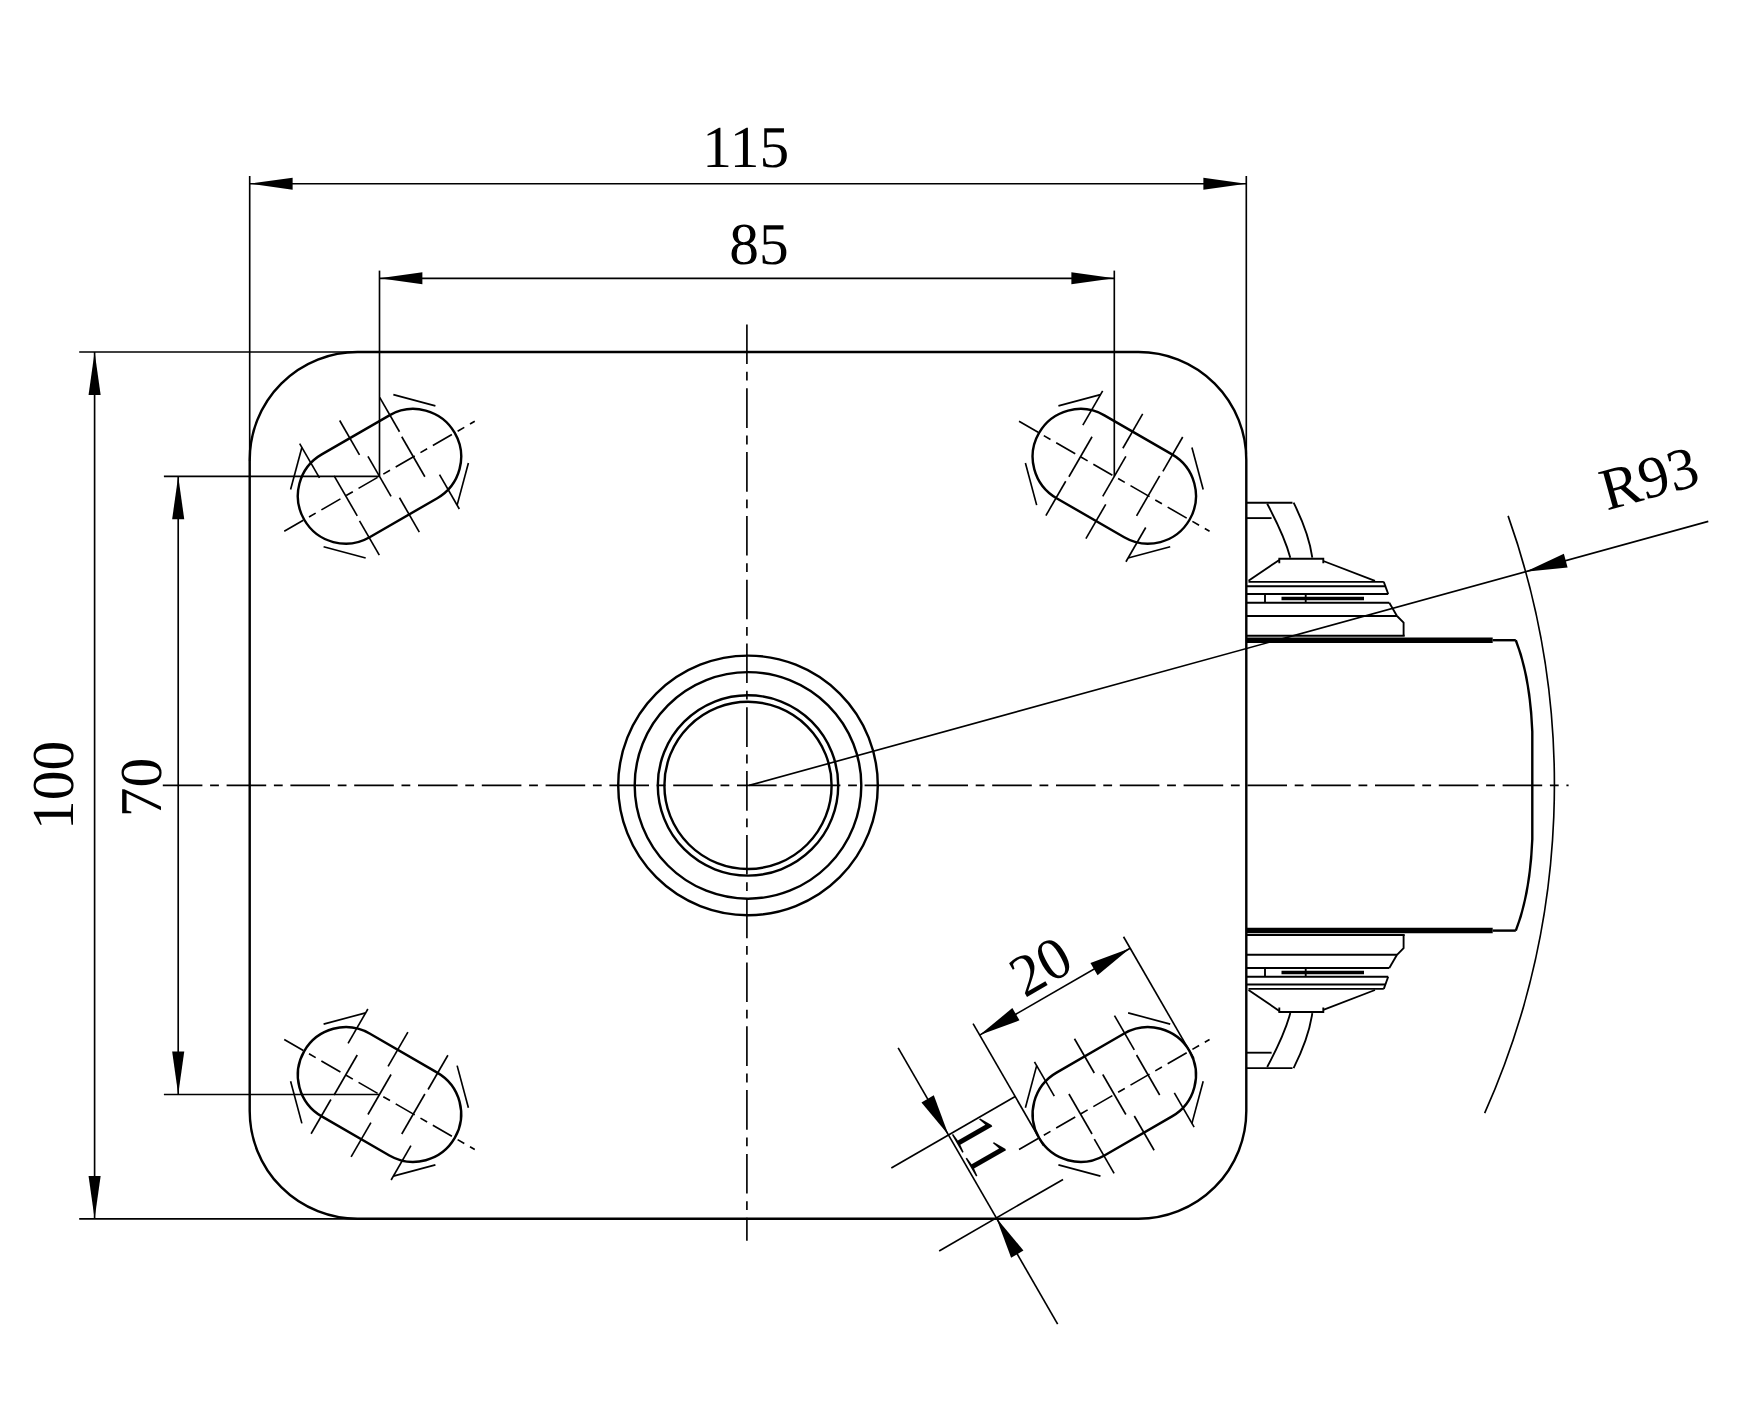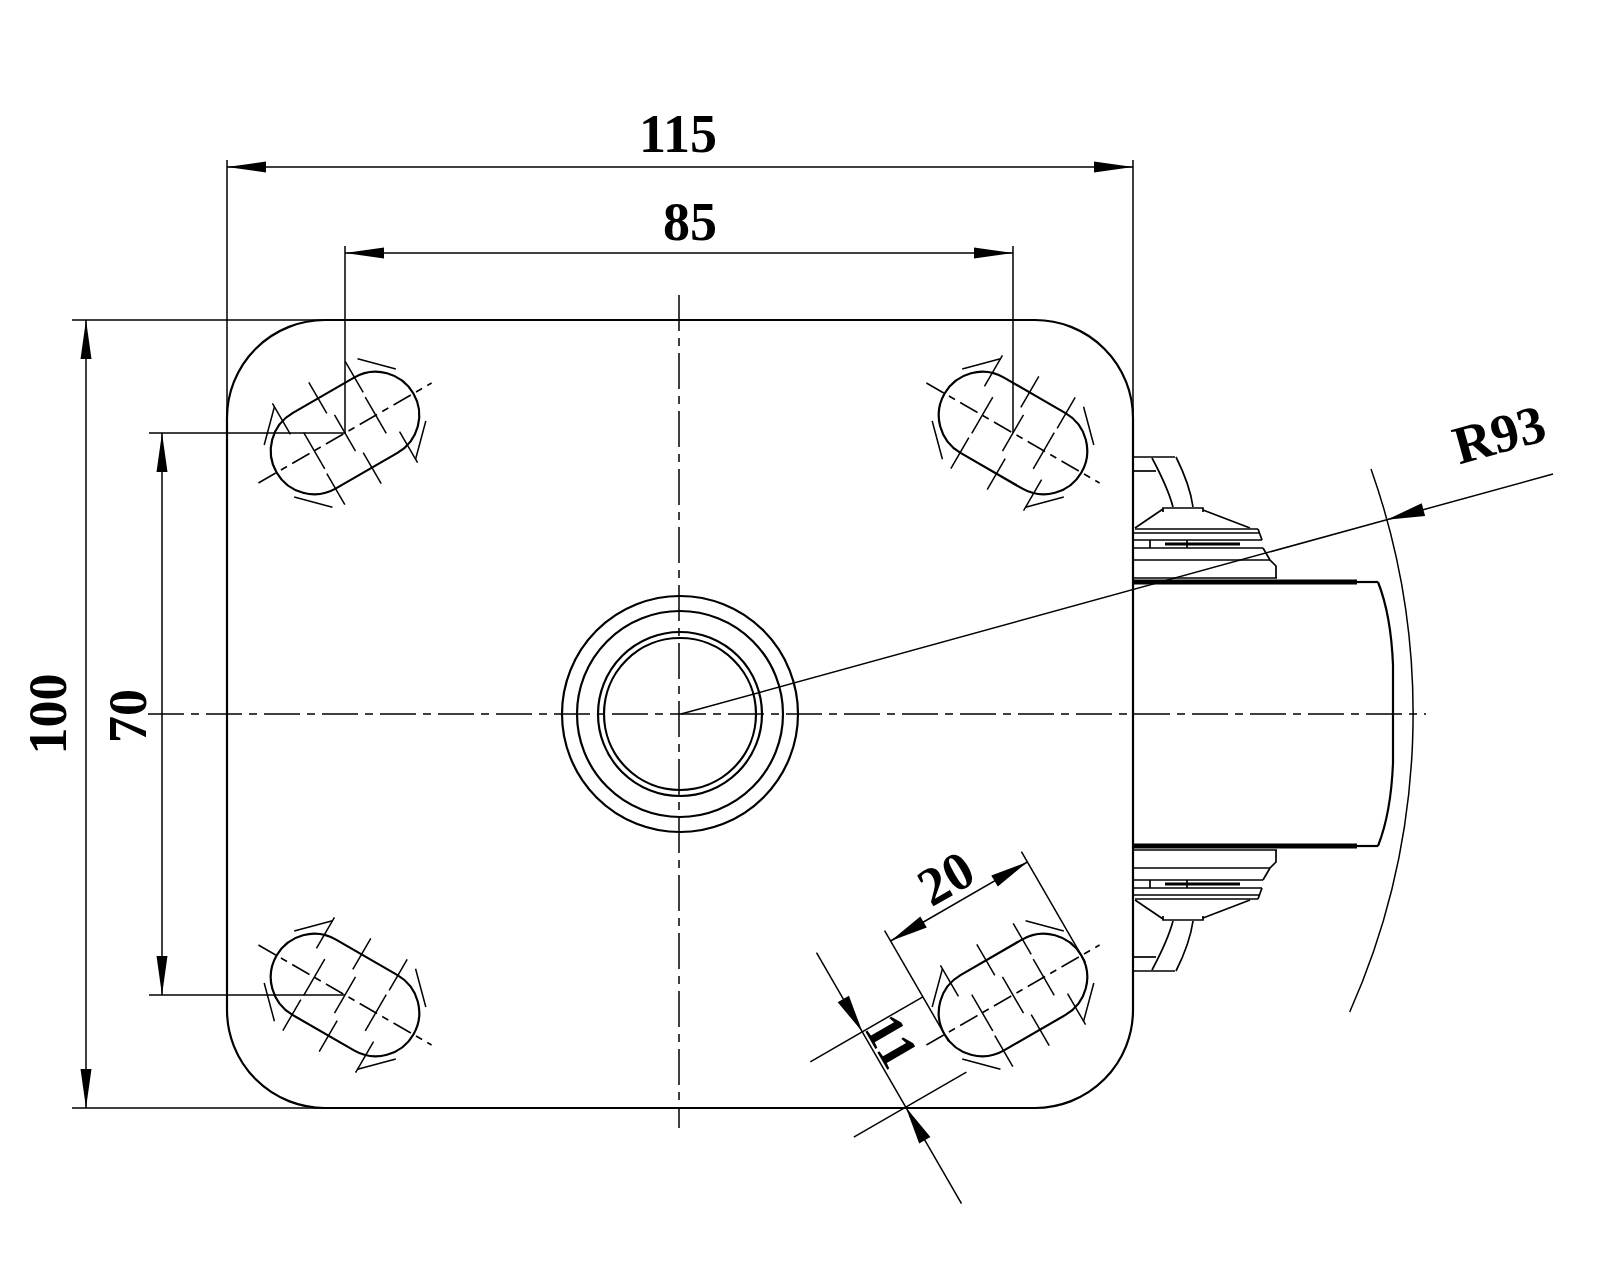--- a/index.html
+++ b/index.html
@@ -1,16 +1,16 @@
 <!DOCTYPE html>
 <html><head>
 <meta charset="utf-8">
 <style>
   html,body{margin:0;padding:0;background:#ffffff;}
-  .stage{position:relative;width:1596px;height:1280px;background:#ffffff;overflow:hidden;font-weight:bold;}
+  .stage{position:relative;width:1596px;height:1280px;background:#ffffff;overflow:hidden;}
   svg{display:block;}
   .ln{fill:none;stroke:#000;stroke-width:2.2;stroke-linecap:butt;}
   .th{fill:none;stroke:#000;stroke-width:5;}
   .md{fill:none;stroke:#000;stroke-width:3.2;}
   .ft{fill:none;stroke:#000;stroke-width:1.7;}
   .tn{fill:none;stroke:#000;stroke-width:1.5;}
   .cl{fill:none;stroke:#000;stroke-width:1.5;stroke-dasharray:36 7 8 7;}
   .cls{fill:none;stroke:#000;stroke-width:1.5;stroke-dasharray:20 6 7 6;}
   .tick{fill:none;stroke:#000;stroke-width:1.5;}
   .arw{fill:#000;stroke:none;}

